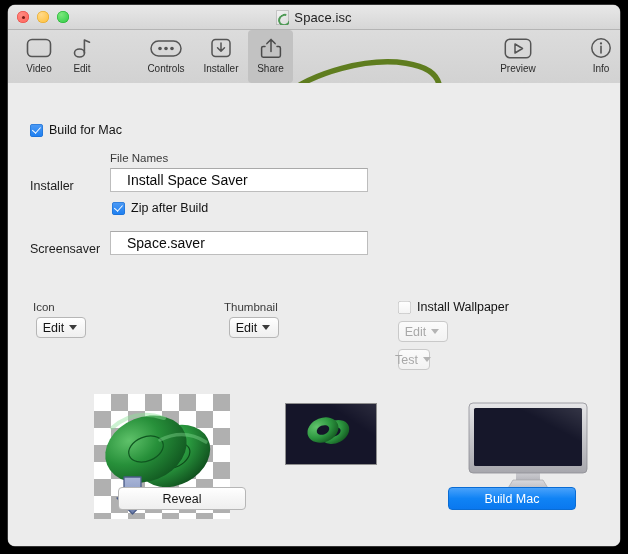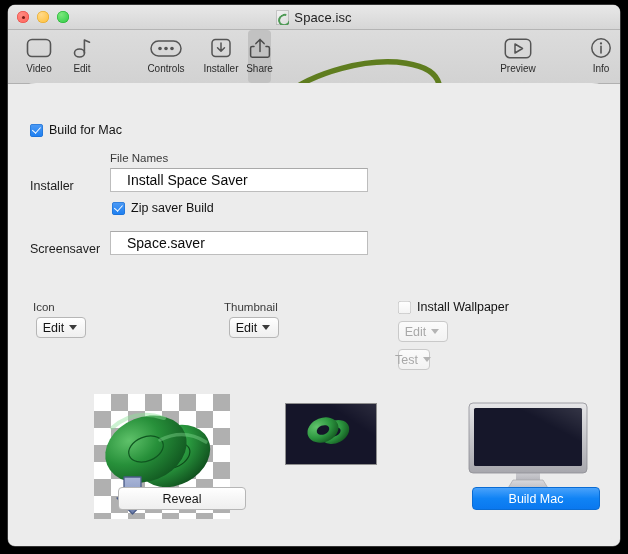--- a/index.html
+++ b/index.html
@@ -162,21 +162,20 @@
     pointer-events: none;
   }
 
   
   #content {
     position: absolute;
     left: 0; right: 0;
     top: 78px;
     bottom: 0;
     background: #ececec;
-    border-radius: 28px;
   }
 
   .checkrow {
     position: absolute;
     display: flex;
     align-items: center;
     gap: 6px;
   }
   .checkbox {
     width: 13px;
@@ -345,21 +344,21 @@
     <div class="tb-item" style="left:186px; width:54px;">
       <div class="tb-glyph">
         <svg width="22" height="22" viewBox="0 0 22 22">
           <rect x="2" y="2.5" width="18" height="17" rx="3.5" ry="3.5" fill="none" stroke="#555" stroke-width="1.5"></rect>
           <path d="M11 6 L11 14 M7.5 10.8 L11 14.3 L14.5 10.8" fill="none" stroke="#555" stroke-width="1.5" stroke-linecap="round" stroke-linejoin="round"></path>
         </svg>
       </div>
       <div class="tb-label">Installer</div>
     </div>
 
-    <div class="tb-item selected" style="left:240px; width:23px;text-align:right;">
+    <div class="tb-item selected" style="left:240px; width:45px;text-align:right;">
       <div class="tb-glyph">
         <svg width="22" height="23" viewBox="0 0 22 23">
           <path d="M5 9.5 L3.2 9.5 A1.6 1.6 0 0 0 1.6 11.1 L1.6 18.6 A1.6 1.6 0 0 0 3.2 20.2 L18.8 20.2 A1.6 1.6 0 0 0 20.4 18.6 L20.4 11.1 A1.6 1.6 0 0 0 18.8 9.5 L17 9.5" fill="none" stroke="#4a4a4a" stroke-width="1.5" stroke-linecap="round"></path>
           <path d="M11 14.5 L11 2.5 M6.9 6.6 L11 2.4 L15.1 6.6" fill="none" stroke="#4a4a4a" stroke-width="1.5" stroke-linecap="round" stroke-linejoin="round"></path>
         </svg>
       </div>
       <div class="tb-label">Share</div>
     </div>
 
     <div class="tb-item" style="left:482px; width:56px;">
@@ -401,21 +400,21 @@
       <div class="checklabel">Build for Mac</div>
     </div>
 
     <div class="small-label" style="left:102px; top:69px;">File Names</div>
 
     <div class="field-label" style="left:22px; top:96px;">Installer</div>
     <div class="textfield" style="left:102px; top:85px; width:258px; height:24px;">Install Space Saver</div>
 
     <div class="checkrow" style="left:104px; top:118px;">
       <div class="checkbox on"></div>
-      <div class="checklabel">Zip saver Build</div>
+      <div class="checklabel">Zip after Build</div>
     </div>
 
     <div class="field-label" style="left:22px; top:159px;">Screensaver</div>
     <div class="textfield" style="left:102px; top:148px; width:258px; height:24px;">Space.saver</div>
 
     <div class="small-label" style="left:25px; top:218px;">Icon</div>
     <div class="pushbtn editbtn" style="left:28px; top:234px; width:50px; height:21px;">
       <span>Edit</span>
       <span class="tri-down"></span>
     </div>
@@ -539,16 +538,16 @@
         <path d="M38 93 L46 80 L76 80 L84 93 Z" fill="url(#standGrad)" stroke="#9d9da3" stroke-width="0.6"></path>
 
         <rect x="2" y="3" width="118" height="70" rx="4" ry="4" fill="url(#bezel)" stroke="#8e8e94" stroke-width="0.8"></rect>
 
         <rect x="7" y="8" width="108" height="58" rx="1.5" ry="1.5" fill="#16172a"></rect>
         <rect x="7" y="8" width="108" height="58" rx="1.5" ry="1.5" fill="url(#screenSheen)"></rect>
       </svg>
     </div>
 
     <div class="pushbtn" style="left:110px; top:404px; width:128px; height:23px;">Reveal</div>
-    <div class="pushbtn default" style="left:464px; top:404px; width:128px; height:23px;text-align:center;">Build Mac</div>
+    <div class="pushbtn default" style="left:440px; top:404px; width:128px; height:23px;text-align:center;">Build Mac</div>
 
   </div>
 </div>
 
 </body></html>

